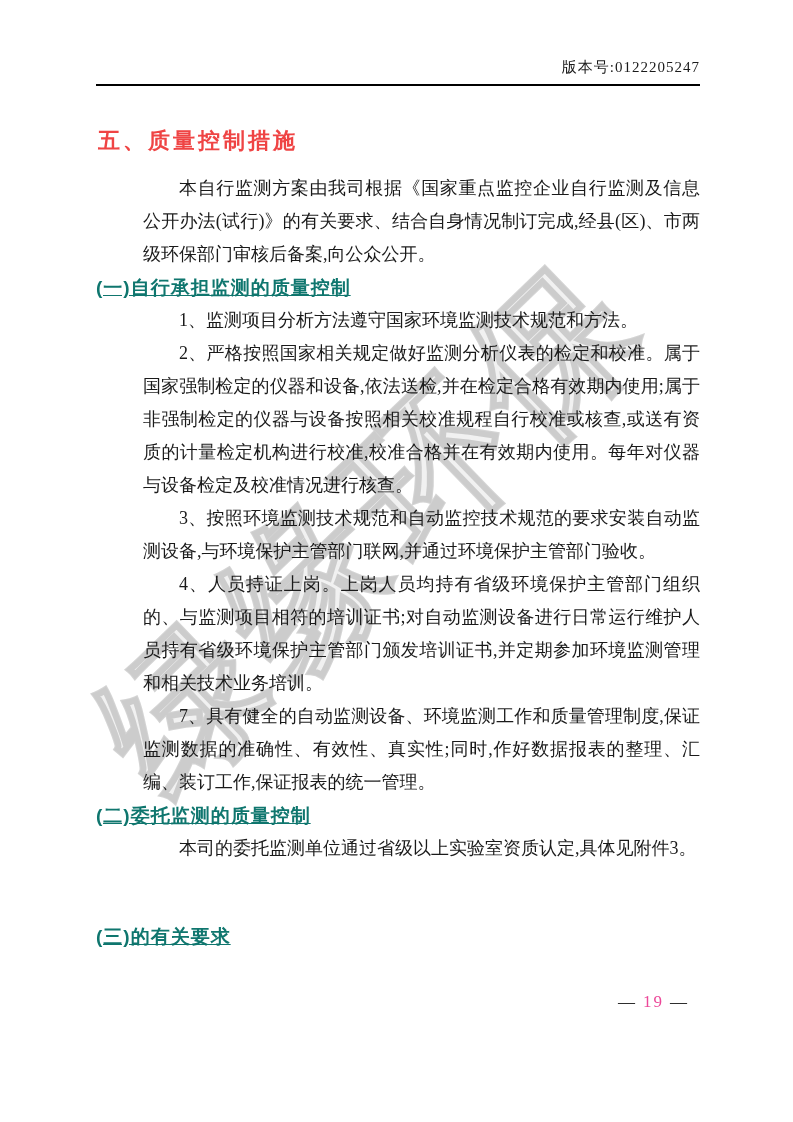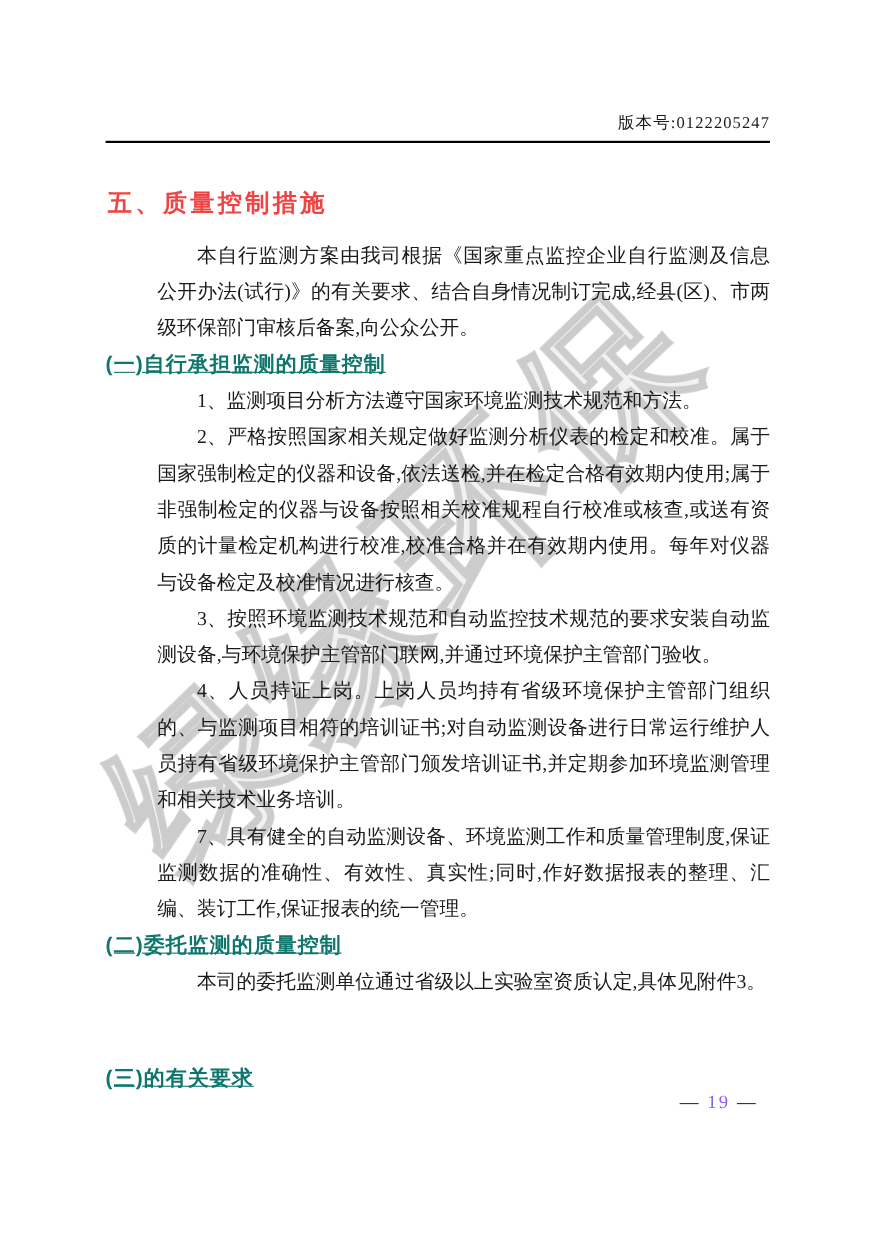--- a/index.html
+++ b/index.html
@@ -22,21 +22,21 @@
     white-space:nowrap;
     color:rgba(185,185,185,0.20);
     -webkit-text-stroke:2px rgba(160,160,160,0.45);
     pointer-events:none;
     user-select:none;
     font-family:"DejaVu Sans","Liberation Sans",sans-serif;
   }
   .content{
     position:relative;
     margin:0 93px 0 96px;
-    padding-top:102px;
+    padding-top:58px;
   }
   .version-line{
     text-align:right;
     font-size:15px;
     letter-spacing:1px;
     padding-bottom:7px;
     border-bottom:2px solid #000000;
   }
   .doc-title{
     margin:40px 0 16px 2px;
@@ -64,21 +64,21 @@
   .gap-top{margin-top:55px;}
   .footer-pagenum{
     position:absolute;
     top:992px;
     right:104px;
     font-size:17px;
     letter-spacing:2px;
     color:#000000;
   }
   .footer-pagenum .num{
-    color:#8b5cf6;
+    color:#ec4899;
     padding:0 6px;
   }
 </style>
 </head>
 <body>
 
 <div class="sheet">
 
   <div class="watermark">绿缘环保</div>
 

